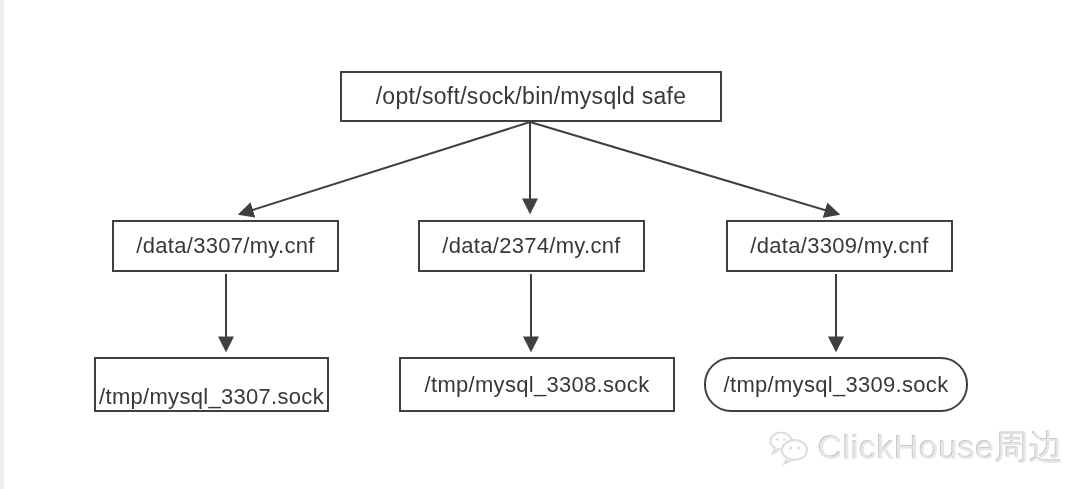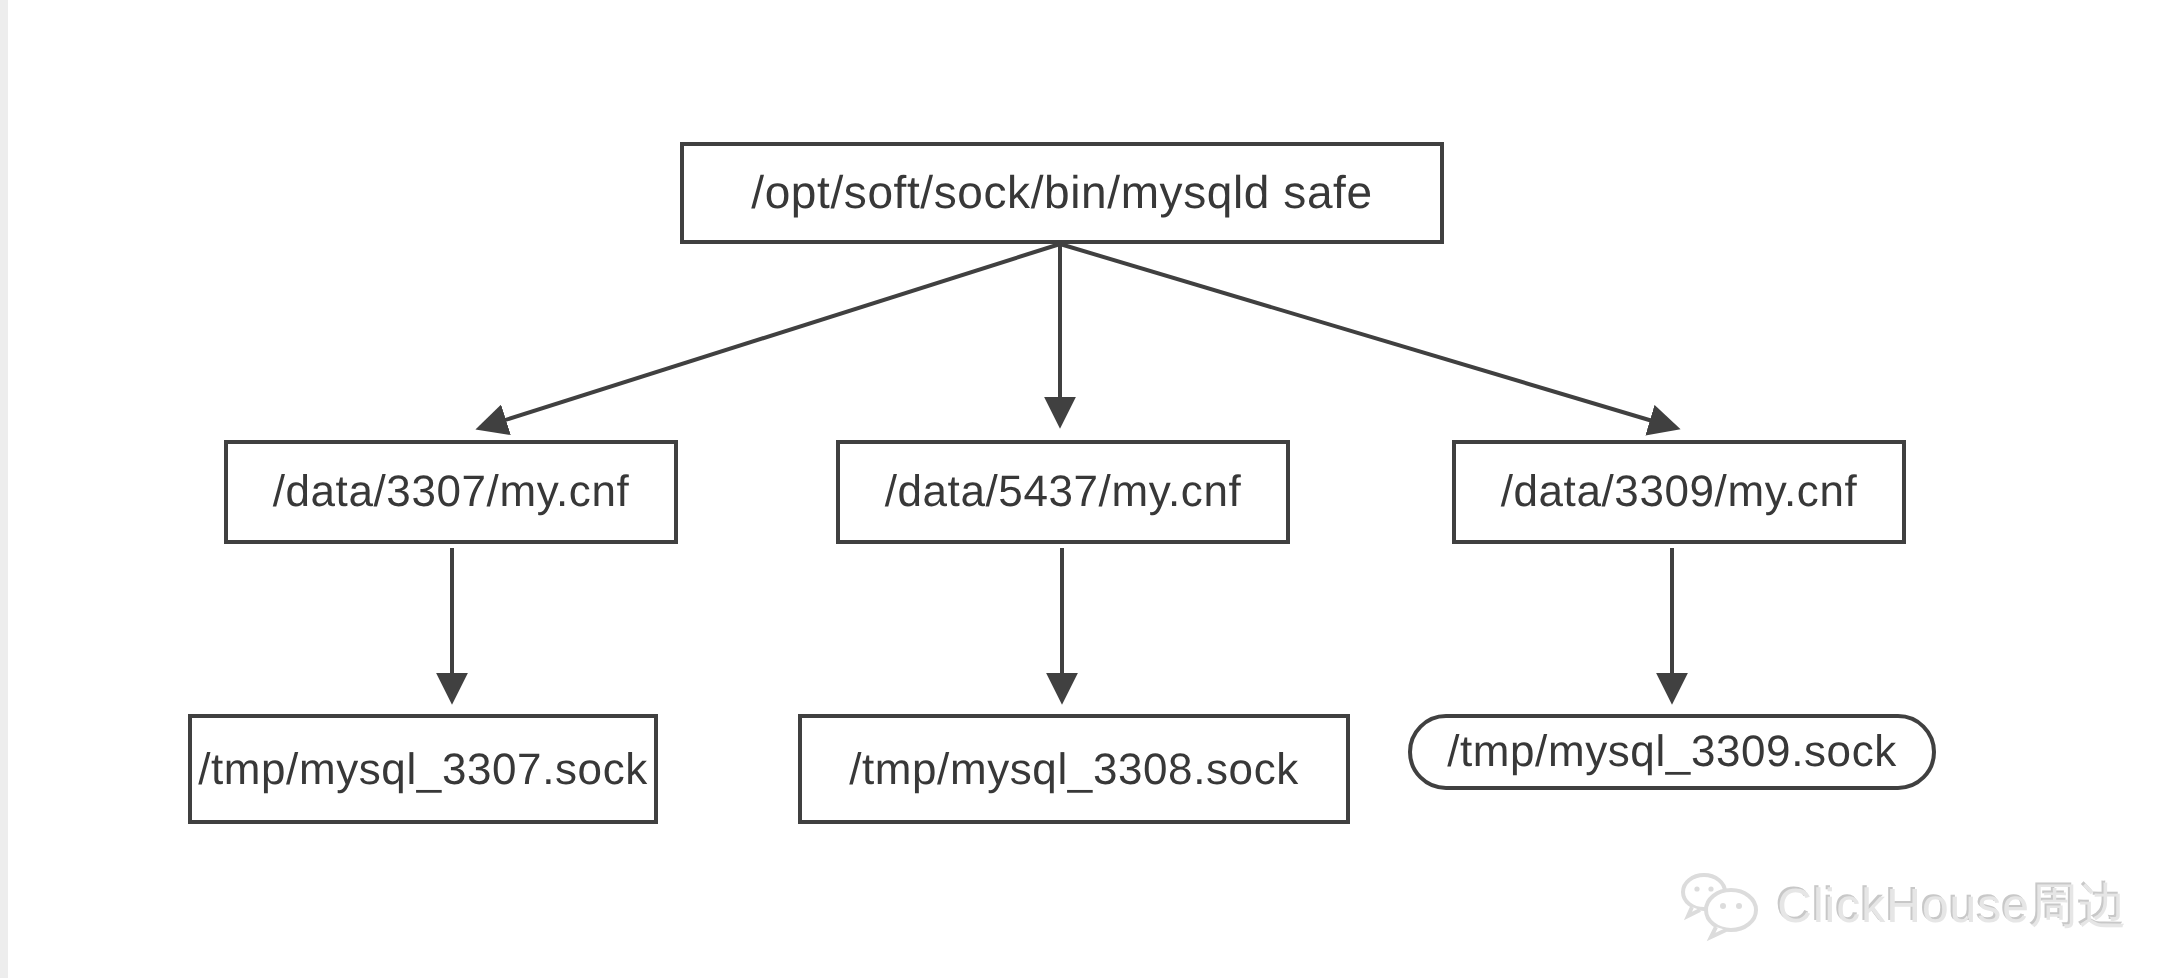--- a/index.html
+++ b/index.html
@@ -26,30 +26,30 @@
     display:flex;align-items:center;justify-content:center;
     color:#383838;
     font-size:22px;
     letter-spacing:0.3px;
     white-space:nowrap;
   }
   .node-root{left:340px;top:71px;width:382px;height:51px;font-size:23px;}
   .node-m1{left:112px;top:220px;width:227px;height:52px;justify-content:center;}
   .node-m2{left:418px;top:220px;width:227px;height:52px;}
   .node-m3{left:726px;top:220px;width:227px;height:52px;}
-  .node-c1{left:94px;top:357px;width:235px;height:55px;}
+  .node-c1{left:94px;top:357px;width:235px;height:55px;align-items:flex-end;}
   .node-c2{left:399px;top:357px;width:276px;height:55px;}
-  .node-c3{left:704px;top:357px;width:264px;height:38px;border-radius:27px;}
+  .node-c3{left:704px;top:357px;width:264px;height:55px;border-radius:27px;}
   .watermark{
     position:absolute;right:16px;bottom:18px;
     display:flex;align-items:center;gap:8px;
     user-select:none;
   }
   .watermark-text{
-    font-size:24px;
+    font-size:34px;
     color:#e6e6e6;
     text-shadow:-1px -1px 0 #c8c8c8, 1px 1px 0 #ffffff;
     letter-spacing:0.5px;
   }
   .wechat-icon svg{display:block;}
 </style>
 </head>
 <body>
 
 <div class="canvas">
@@ -73,21 +73,21 @@
   </svg>
 
   <div class="node node-root">
     <span>/opt/soft/sock/bin/mysqld safe</span>
   </div>
 
   <div class="node node-m1">
     <span>/data/3307/my.cnf</span>
   </div>
   <div class="node node-m2">
-    <span>/data/5437/my.cnf</span>
+    <span>/data/2374/my.cnf</span>
   </div>
   <div class="node node-m3">
     <span>/data/3309/my.cnf</span>
   </div>
 
   <div class="node node-c1">
     <span>/tmp/mysql_3307.sock</span>
   </div>
   <div class="node node-c2">
     <span>/tmp/mysql_3308.sock</span>

